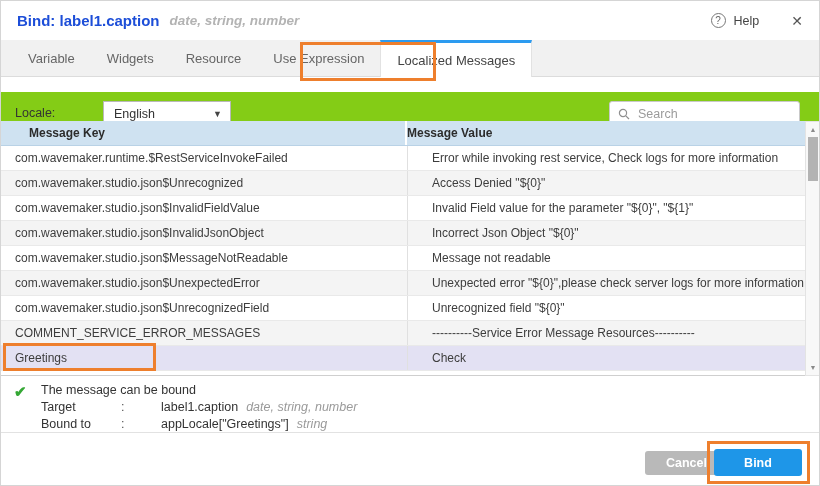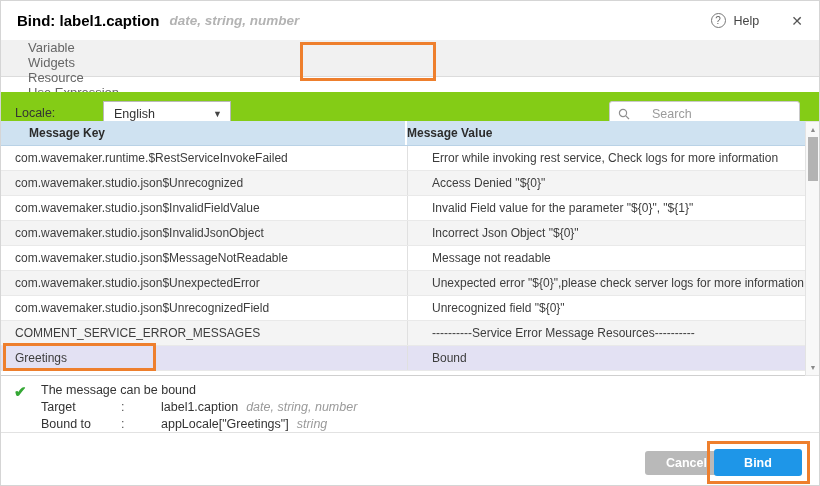--- a/index.html
+++ b/index.html
@@ -4,46 +4,46 @@
 <style>
   * { margin:0; padding:0; box-sizing:border-box; }
   html,body { background:#e9e9e9; }
   body { font-family:"Liberation Sans", sans-serif; }
   .dialog {
     position:relative; width:820px; height:486px; background:#fff;
     overflow:hidden; border:1px solid #d5d5d5;
   }
   
   .hdr { position:absolute; top:0; left:0; right:0; height:39px; background:#fff; display:flex; align-items:center; padding:0 16px; }
-  .hdr-title { font-size:15px; font-weight:700; color:#000000; }
+  .hdr-title { font-size:15px; font-weight:700; color:#1d4ed8; }
   .hdr-sub { font-size:13.5px; font-style:italic; color:#b3b3b3; margin-left:10px; font-weight:700; }
   .hdr-right { margin-left:auto; display:flex; align-items:center; gap:8px; }
   .help-icon { width:15px; height:15px; border:1px solid #777; border-radius:50%; color:#666;
     font-size:10px; display:flex; align-items:center; justify-content:center; cursor:pointer; }
   .help-label { font-size:12.5px; color:#444; cursor:pointer; }
   .close-icon { font-size:14px; color:#555; margin-left:24px; cursor:pointer; }
   
   .tabbar { position:absolute; top:39px; left:0; right:0; height:37px; background:#f1f1f1;
-    border-bottom:1px solid #dcdcdc; display:flex; align-items:stretch; padding-left:11px;flex-direction:column; }
+    border-bottom:1px solid #dcdcdc; display:flex; align-items:stretch; padding-left:11px; }
   .tab { padding:0 16px; font-size:13px; color:#666; display:flex; align-items:center; cursor:pointer; position:relative; }
   .tab.active { background:#fff; color:#444; border-top:3px solid #2c9bf0;
     border-left:1px solid #e2e2e2; border-right:1px solid #e2e2e2; margin-bottom:-1px; }
   .anno { position:absolute; border:3px solid #ee7f2d; z-index:30; pointer-events:none; }
   .anno-tab { left:299px; top:41px; width:136px; height:39px; }
   
   .toolbar { position:absolute; top:91px; left:0; right:0; height:44px; background:#84cc16; }
   .locale-label { position:absolute; left:14px; top:14px; font-size:12.5px; color:#333; }
   .locale-select { position:absolute; left:63px; top:9px; width:128px; height:26px; border:1px solid #b9b9b9;
     background:#fff; display:flex; align-items:center; padding:0 8px 0 10px; cursor:pointer;margin-left:39px; }
   .locale-value { font-size:12.5px; color:#333; flex:1; }
   .caret { font-size:9px; color:#444; }
   .search-wrap { position:absolute; right:19px; top:9px; width:191px; height:25px; border:1px solid #c9c9c9;
     border-radius:3px; background:#fff; display:flex; align-items:center; padding:0 8px; }
   .search-wrap svg { flex:0 0 auto; }
-  .search-input { border:none; outline:none; flex:1; font-size:12.5px; color:#333; margin-left:22px;
+  .search-input { border:none; outline:none; flex:1; font-size:12.5px; color:#333; margin-left:8px;
     font-family:"Liberation Sans", sans-serif; background:transparent; }
   .search-input::placeholder { color:#9b9b9b; }
   
   .table { position:absolute; top:120px; left:0; width:804px; height:255px; border-bottom:1px solid #cfcfcf; overflow:hidden; }
   .thead { display:flex; height:25px; background:#cfe2f1; border-bottom:1px solid #b9d2e6; }
   .th { font-size:12px; font-weight:700; color:#2c2c2c; line-height:24px; }
   .th1 { width:406px; padding-left:28px; border-right:2px solid #fff; }
   .th2 { flex:1; }
   .tr { display:flex; height:25px; border-bottom:1px solid #e9e9e9; background:#fff; position:relative; }
   .tr:nth-child(even) { background:#f4f4f4; }
@@ -146,21 +146,21 @@
       <div class="tr">
         <div class="td td1">com.wavemaker.studio.json$UnrecognizedField</div>
         <div class="td td2">Unrecognized field "${0}"</div>
       </div>
       <div class="tr">
         <div class="td td1">COMMENT_SERVICE_ERROR_MESSAGES</div>
         <div class="td td2">----------Service Error Message Resources----------</div>
       </div>
       <div class="tr selected">
         <div class="td td1">Greetings</div>
-        <div class="td td2">Bound</div>
+        <div class="td td2">Check</div>
       </div>
     </div>
   </div>
   <div class="anno anno-cell"></div>
 
   <div class="sbar">
     <div class="sbar-arrow sbar-up">▲</div>
     <div class="sbar-thumb"></div>
     <div class="sbar-arrow sbar-down">▼</div>
   </div>

